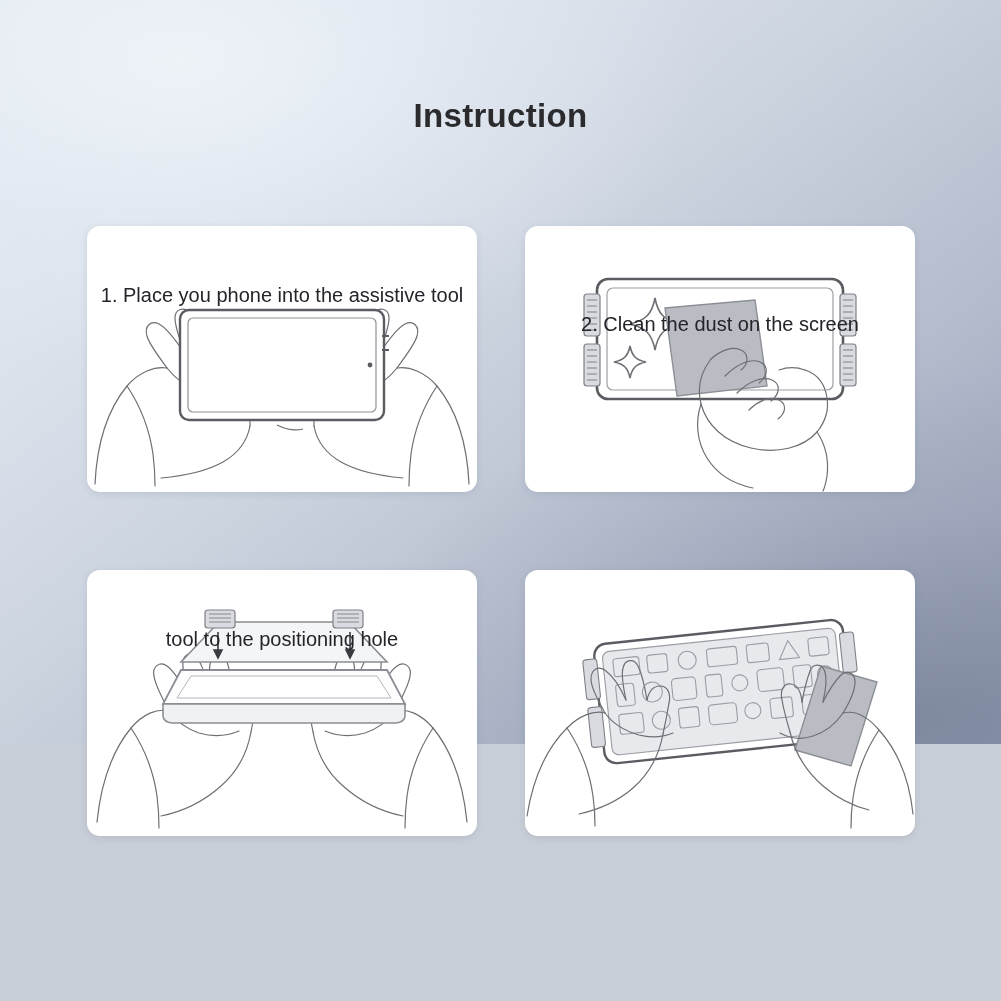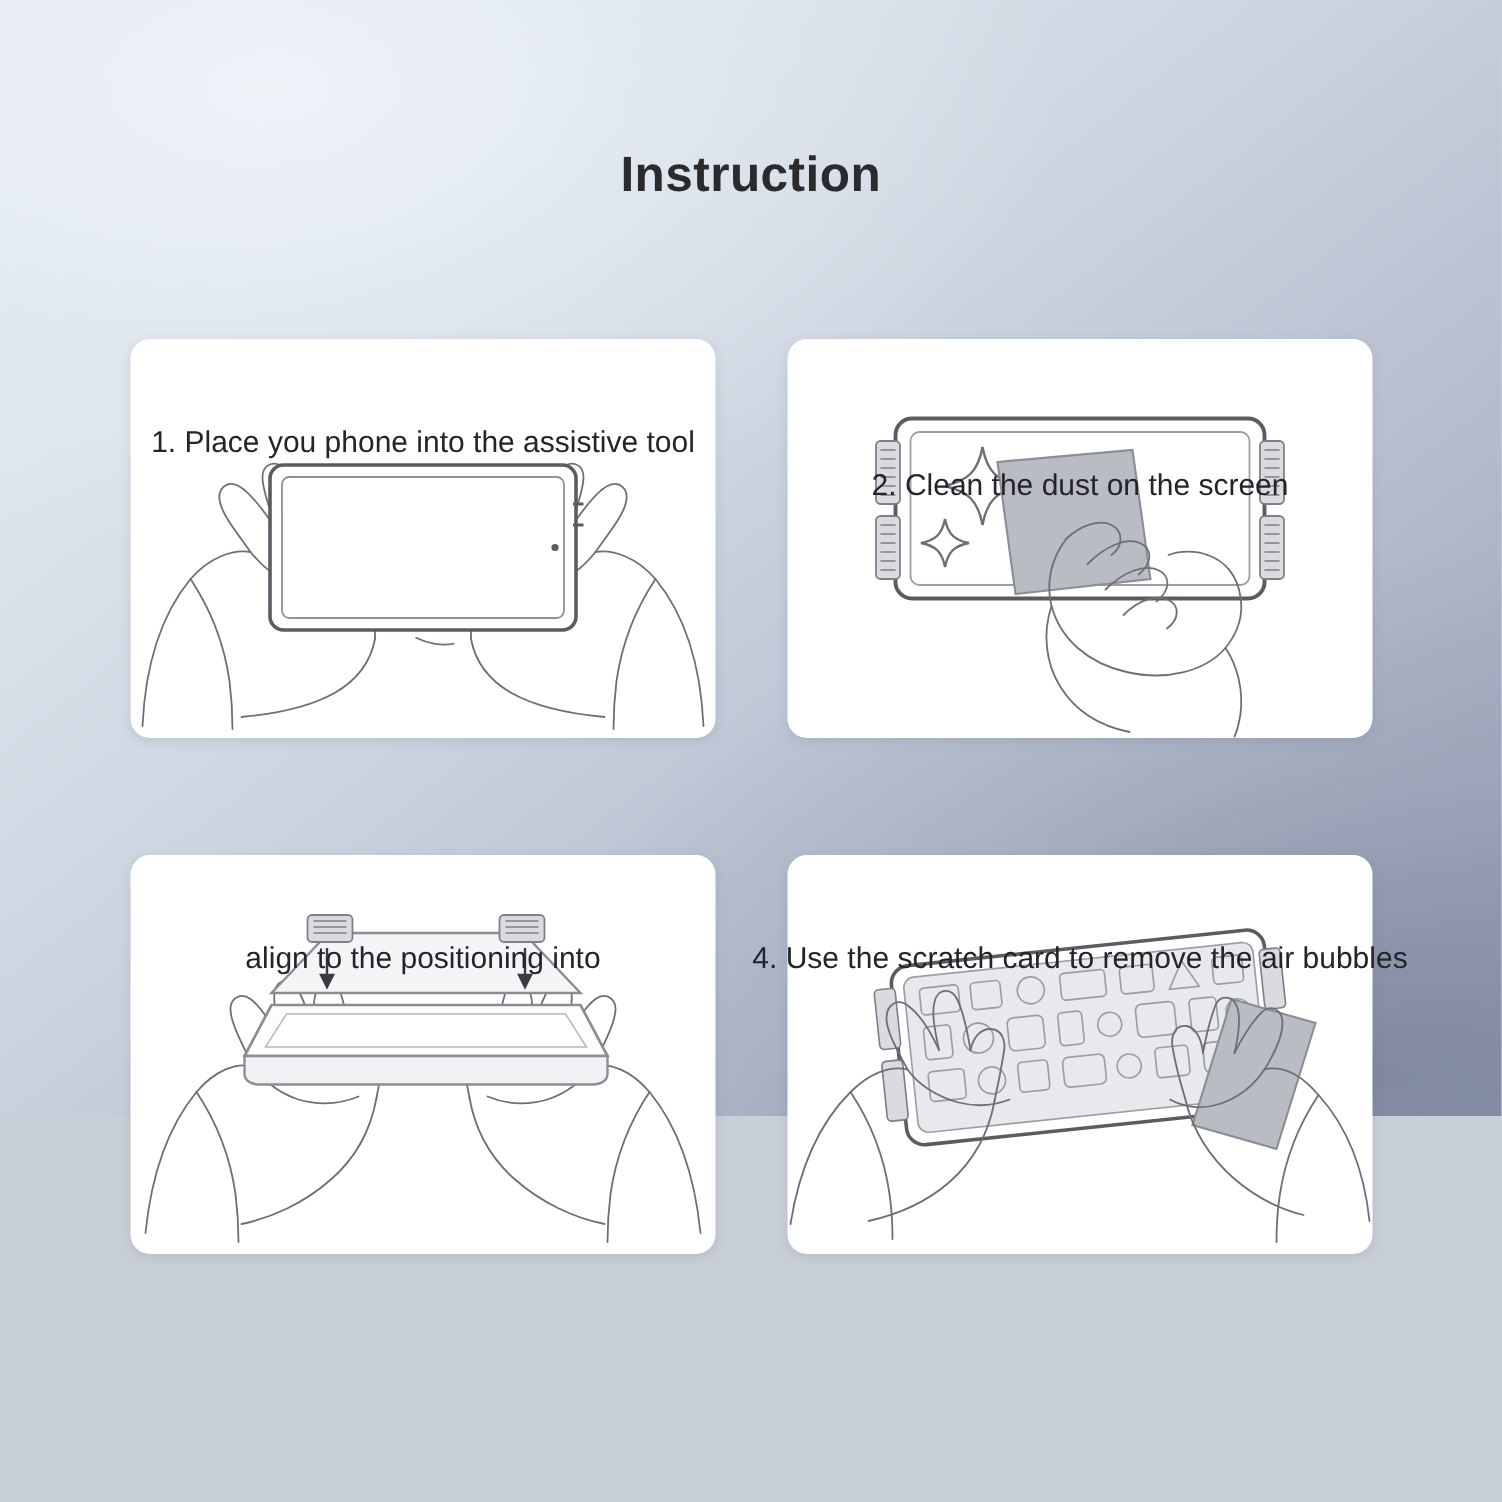--- a/index.html
+++ b/index.html
@@ -276,17 +276,16 @@
           <path d="M265 162 C270 184 282 202 298 216 C312 228 328 236 344 240"></path>
         </g>
       </svg>
     </div>
 
   </div>
 
   <div class="caption cap-1">1. Place you phone into the assistive tool</div>
   <div class="caption cap-2">2. Clean the dust on the screen</div>
   <div class="caption cap-3">
-    <div>align to the positioning into</div>
+    <div>tool to the positioning hole</div>
   </div>
-  <div class="caption cap-4">4. Use the scratch card to remove the air bubbles</div>
 
 </div>
 
 </body></html>

